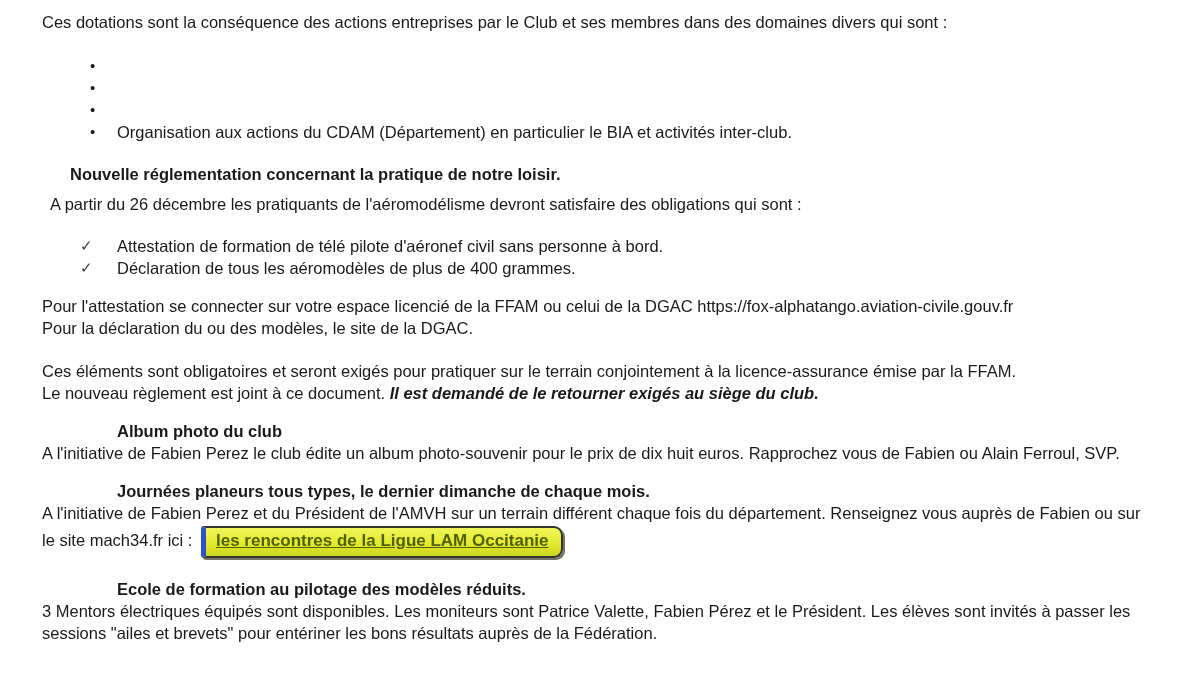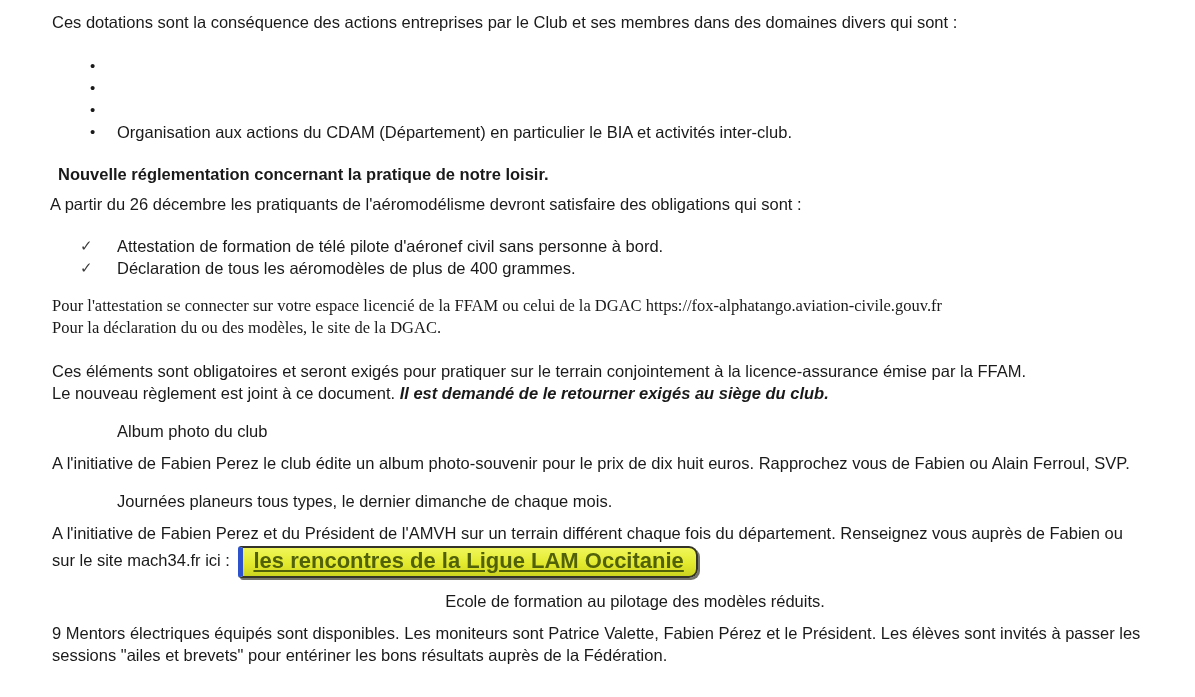--- a/index.html
+++ b/index.html
@@ -8,75 +8,75 @@
     height: 697px;
     background: #ffffff;
     color: #1a1a1a;
     font-family: "Liberation Sans", sans-serif;
     font-size: 16.5px;
     line-height: 22px;
     overflow: hidden;
   }
   .doc { padding: 8px 42px 0 42px; }
 
-  p { margin: 10px; }
+  p { margin: 0; }
 
   .intro { margin-top: 3px; }
 
   ul.actions-list {
     list-style: none;
     margin: 22px 0 0 0;
     padding: 0 0 0 48px;
   }
   ul.actions-list li { display: flex; }
   .bullet {
     width: 27px;
     flex: 0 0 27px;
     font-size: 15px;
   }
 
   .h-reglementation {
     font-weight: bold;
-    margin: 20px 0 0 16px;
+    margin: 20px 0 0 28px;
   }
   .lead { margin: 8px; }
 
   ul.check-list {
     list-style: none;
     margin: 20px 0 0 0;
     padding: 0 0 0 38px;
   }
   ul.check-list li { display: flex; }
   .check {
     width: 37px;
     flex: 0 0 37px;
     color: #3c3c3c;
     font-size: 15px;
   }
 
-  .p-attestation { margin-top: 16px; font-family: Liberation Serif, serif; }
+  .p-attestation { margin-top: 16px; }
   .p-obligatoire { margin-top: 21px; }
   .emphasis { font-weight: bold; font-style: italic; }
 
   .h-section {
-    font-weight: normal;
+    font-weight: bold;
     margin: 16px 0 0 75px;
   }
   .h-journees { margin-top: 16px; }
-  .h-ecole { margin-top: 0; text-align: center; }
+  .h-ecole { margin-top: 18px; }
 
   .link-button {
     display: inline-block;
     vertical-align: middle;
     margin: 2px 0 2px 4px;
     padding: 2px 12px 4px 10px;
     background: linear-gradient(#f0f65a, #e3ea2e 55%, #cdd41f);
     color: #51610a;
     font-weight: bold;
-    font-size: 22px;
+    font-size: 17px;
     line-height: 22px;
     text-decoration: underline;
     border: 2px solid #343428;
     border-left: 5px solid #2d52cb;
     border-radius: 3px 9px 9px 3px;
     box-shadow: 2px 2px 0 rgba(70,70,60,0.75);
     cursor: pointer;
   }
 </style>
 </head>
@@ -126,15 +126,15 @@
     <span>Le nouveau règlement est joint à ce document. </span><span class="emphasis">Il est demandé de le retourner exigés au siège du club.</span>
   </p>
 
   <p class="h-section">Album photo du club</p>
   <p>A l'initiative de Fabien Perez le club édite un album photo-souvenir pour le prix de dix huit euros. Rapprochez vous de Fabien ou Alain Ferroul, SVP.</p>
 
   <p class="h-section h-journees">Journées planeurs tous types, le dernier dimanche de chaque mois.</p>
   <p><span>A l'initiative de Fabien Perez et du Président de l'AMVH sur un terrain différent chaque fois du département. Renseignez vous auprès de Fabien ou sur le site mach34.fr ici : </span><a class="link-button">les rencontres de la Ligue LAM Occitanie</a></p>
 
   <p class="h-section h-ecole">Ecole de formation au pilotage des modèles réduits.</p>
-  <p>9 Mentors électriques équipés sont disponibles. Les moniteurs sont Patrice Valette, Fabien Pérez et le Président. Les élèves sont invités à passer les sessions "ailes et brevets" pour entériner les bons résultats auprès de la Fédération.</p>
+  <p>3 Mentors électriques équipés sont disponibles. Les moniteurs sont Patrice Valette, Fabien Pérez et le Président. Les élèves sont invités à passer les sessions "ailes et brevets" pour entériner les bons résultats auprès de la Fédération.</p>
 
 </div>
 
 </body></html>

